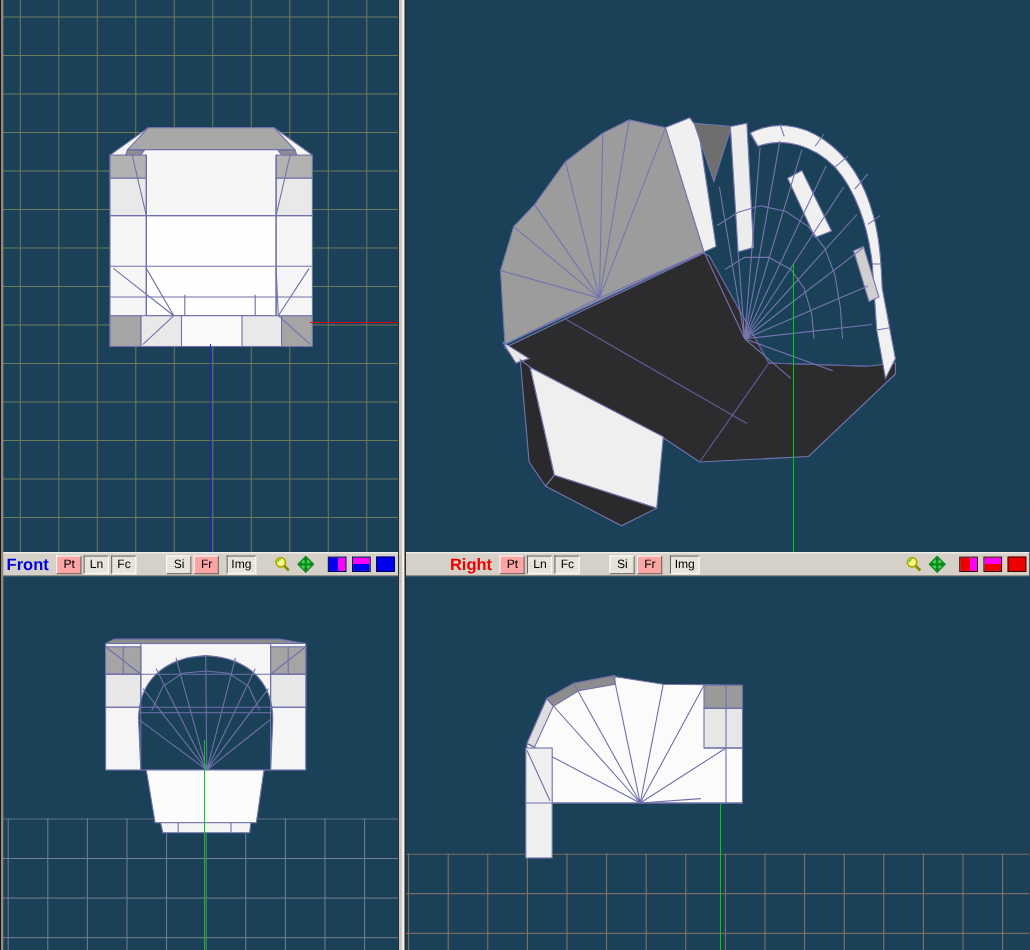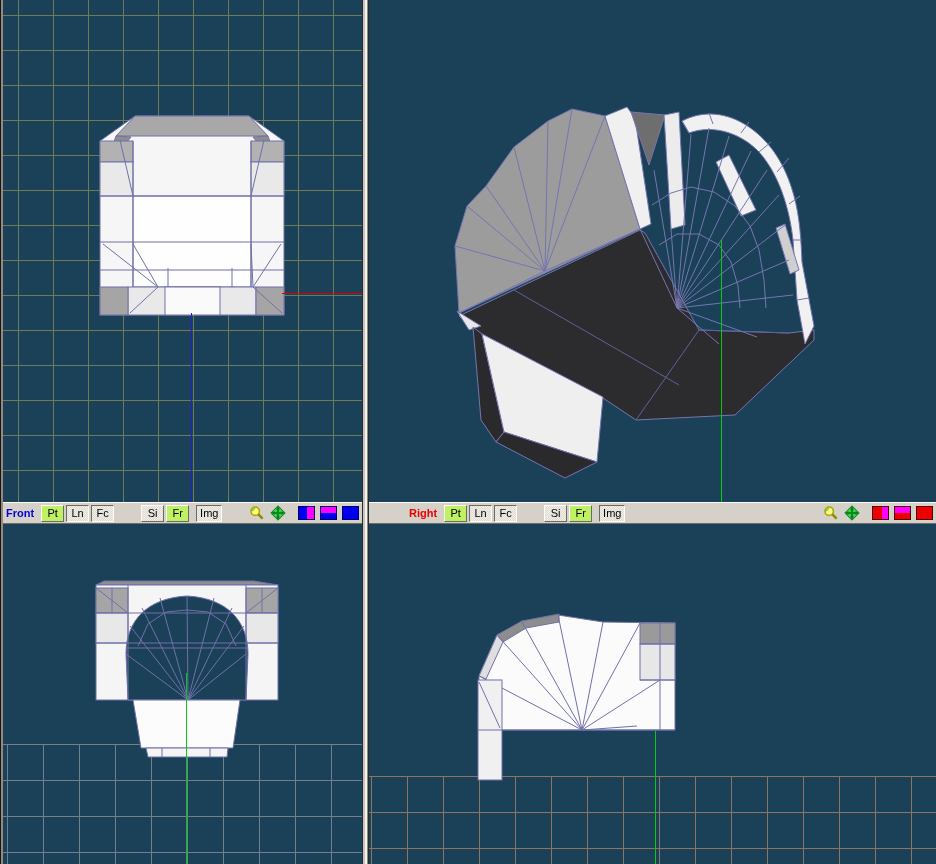--- a/index.html
+++ b/index.html
@@ -24,26 +24,26 @@
   .divider-v{position:absolute;left:362px;top:0;width:7px;height:864px;
     background:linear-gradient(to right,#2a2a2a 0 1px,#c9c5bd 1px 3px,#f4f2ec 3px 5px,#8a8a84 5px 6px,#2a2a2a 6px 7px);}
   .left-frame{position:absolute;left:0;top:0;width:3px;height:864px;
     background:linear-gradient(to right,#151515 0 1px,#948a80 1px 3px);z-index:5;}
   
   .toolbar{position:absolute;top:502px;height:22px;background:#d5d1c9;
     border-top:1px solid #fbfbf8;border-bottom:1px solid #6f6f68;
     display:flex;align-items:center;padding:0 2px 0 6px;gap:2px;}
   .tb-left{left:0;width:362px;}
   .tb-right{left:369px;width:567px;padding-left:40px;}
-  .tb-label{font-size:11px;font-weight:bold;margin-right:5px;letter-spacing:0;}
+  .tb-label{font-size:15px;font-weight:bold;margin-right:5px;letter-spacing:0;}
   .lbl-front{color:#0000dd;}
   .lbl-right{color:#ee0000;}
   .tbtn{height:17px;min-width:23px;padding:0 3px;display:inline-flex;align-items:center;
     justify-content:center;font:11px "Liberation Sans",sans-serif;color:#000;
-    background:#bef264;border:1px solid;border-color:#fcfcfa #6b6b64 #6b6b64 #fcfcfa;}
+    background:#fca5a5;border:1px solid;border-color:#fcfcfa #6b6b64 #6b6b64 #fcfcfa;}
   .st-checked{border-color:#6b6b64 #fcfcfa #fcfcfa #6b6b64;background:#e9e6de;
     background-image:conic-gradient(#f2f0ea 25%,#dedacf 0 50%,#f2f0ea 0 75%,#dedacf 0);
     background-size:2px 2px;}
   .st-lit{background:#e9e6de;
     background-image:conic-gradient(#f2f0ea 25%,#dedacf 0 50%,#f2f0ea 0 75%,#dedacf 0);
     background-size:2px 2px;margin-left:25px;}
   .gap-img{margin-left:5px;}
   .icons{margin-left:auto;display:flex;align-items:center;gap:5px;padding-right:1px;}
   .tool-icon{width:16px;height:16px;display:inline-block;}
   .swatch{width:17px;height:14px;display:inline-block;}

